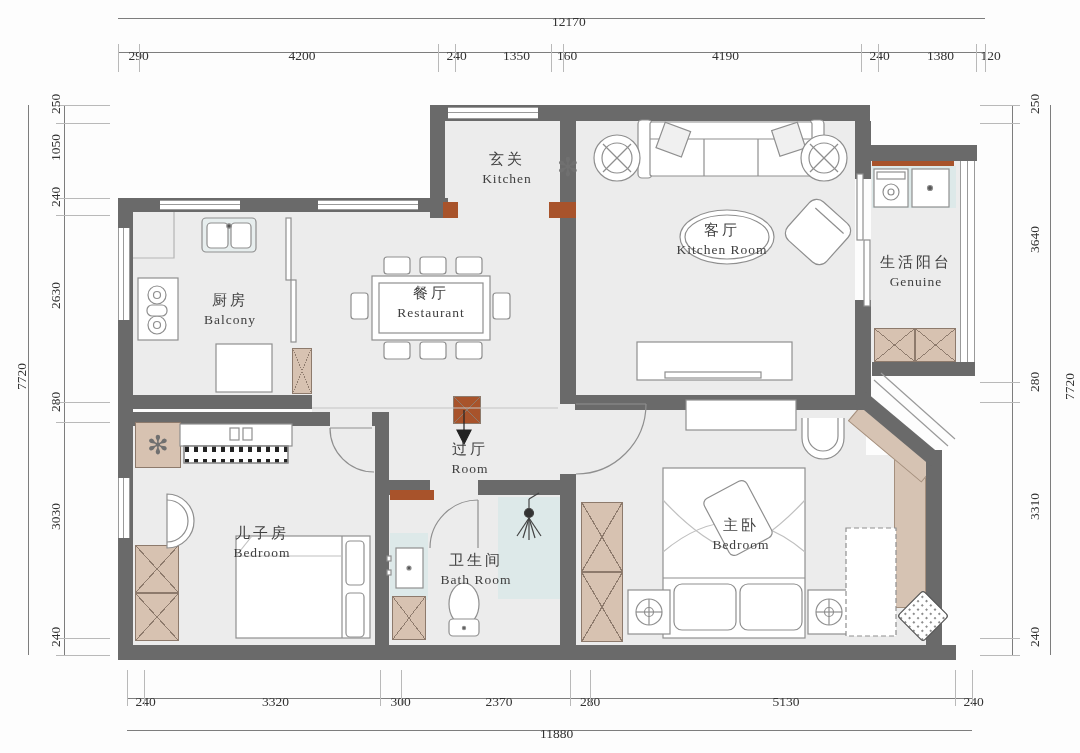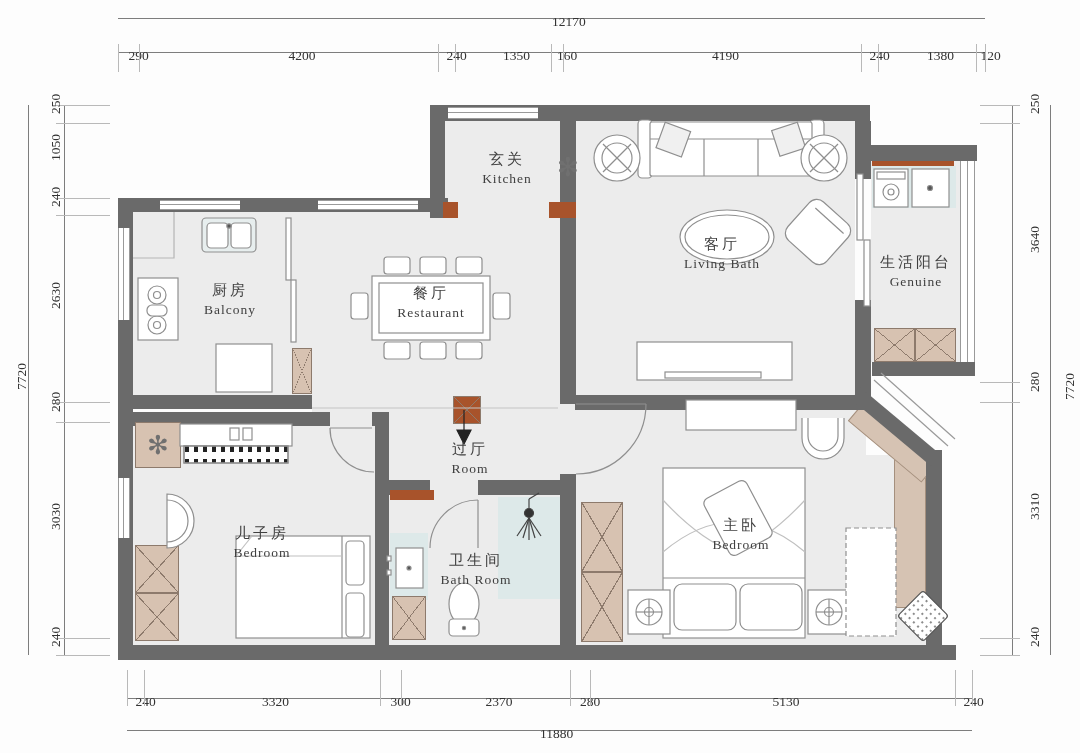--- a/index.html
+++ b/index.html
@@ -401,29 +401,29 @@
           <polygon points="457,430 471,430 464,444" fill="#222222"></polygon>
       </g>
       <line x1="312" y1="408" x2="558" y2="408" stroke="#c4c4c4"></line>
     </g>
   </svg>
 
   <div class="rlabel" style="left:507px;top:169px">
     <div class="zh">玄关</div>
     <div class="en">Kitchen</div>
   </div>
-  <div class="rlabel" style="left:722px;top:254px">
+  <div class="rlabel" style="left:722px;top:240px">
     <div class="zh">客厅</div>
-    <div class="en">Living Bath</div>
+    <div class="en">Kitchen Room</div>
   </div>
   <div class="rlabel" style="left:916px;top:272px">
     <div class="zh">生活阳台</div>
     <div class="en">Genuine</div>
   </div>
-  <div class="rlabel" style="left:230px;top:300px">
+  <div class="rlabel" style="left:230px;top:310px">
     <div class="zh">厨房</div>
     <div class="en">Balcony</div>
   </div>
   <div class="rlabel" style="left:431px;top:303px">
     <div class="zh">餐厅</div>
     <div class="en">Restaurant</div>
   </div>
   <div class="rlabel" style="left:470px;top:459px">
     <div class="zh">过厅</div>
     <div class="en">Room</div>

